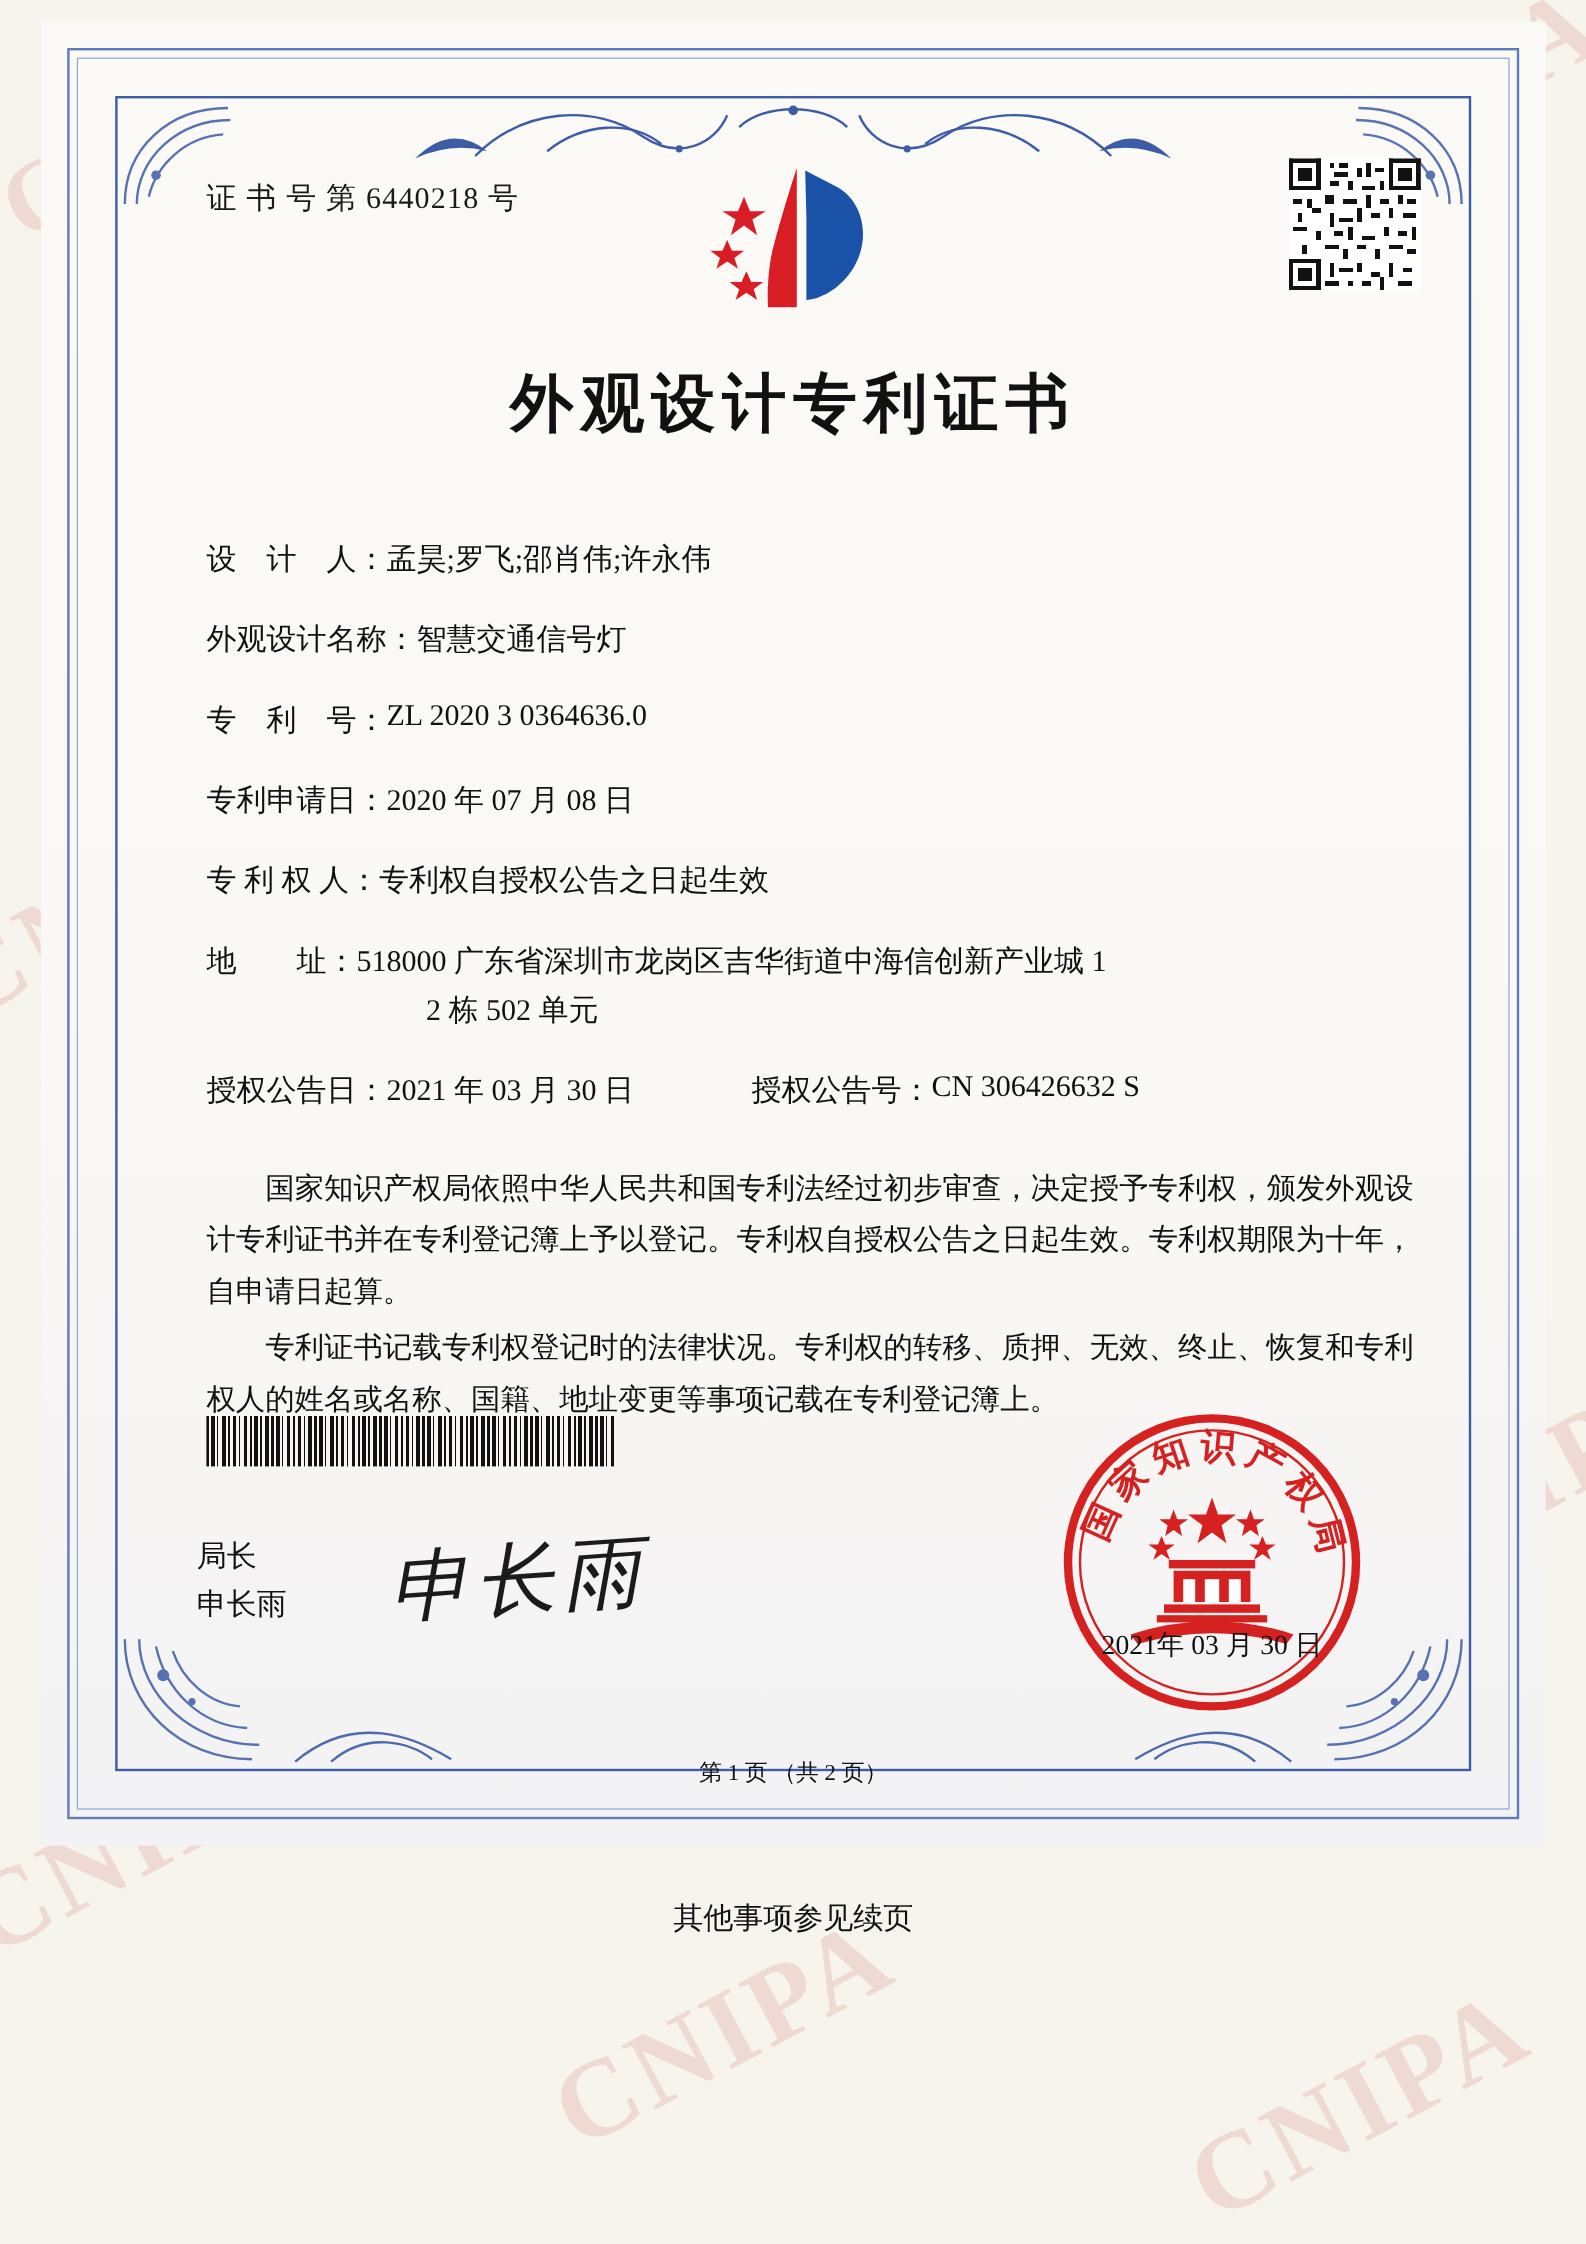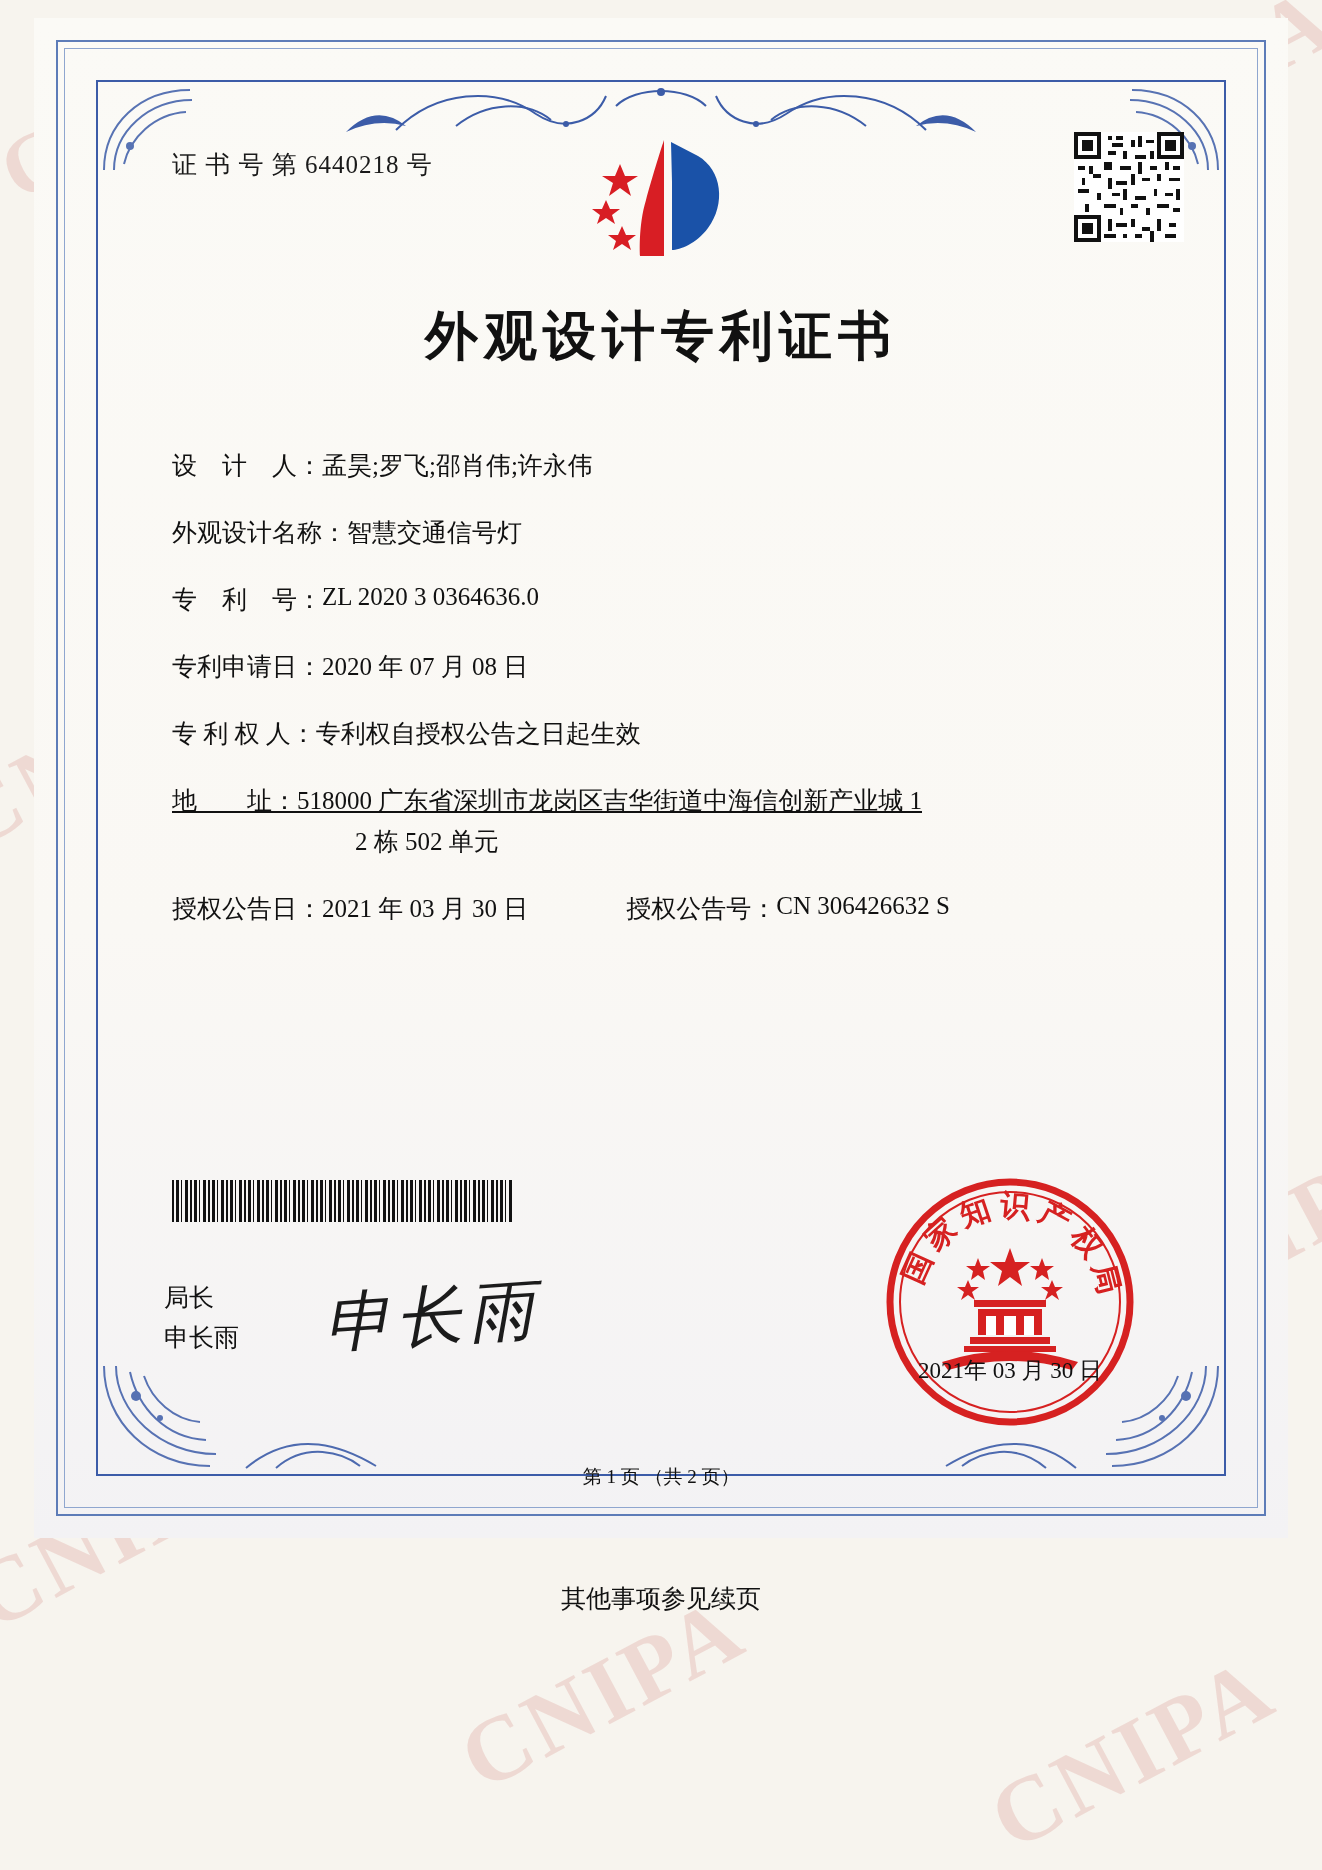--- a/index.html
+++ b/index.html
@@ -83,21 +83,21 @@
     letter-spacing:6px;
     color:#111;
     margin-top:120px;
     font-family:Liberation Serif, serif;
   }
 
   .fields{margin-top:76px;margin-left:42px;font-size:25px;color:#111;}
   .row{margin-bottom:34px;display:flex;align-items:flex-start;}
   .lbl{white-space:pre;}
   .val{}
-  .row-wide{display:flex;text-decoration:underline;}
+  .row-wide{display:flex;}
   .addr-second{margin-left:183px;margin-top:8px;}
   .row-two{display:flex;margin-bottom:34px;}
   .gap{width:98px;}
 
   .para{
     margin-top:44px;margin-left:42px;margin-right:14px;
     font-size:24.5px;line-height:43px;color:#111;text-align:justify;
   }
   .para p{margin:0 0 4px 0;text-indent:2em;}
 
@@ -366,20 +366,24 @@
       <div class="row-two">
         <span class="lbl">授权公告日：</span>
         <span class="val">2021 年 03 月 30 日</span>
         <span class="gap"></span>
         <span class="lbl">授权公告号：</span>
         <span class="val">CN 306426632 S</span>
       </div>
 
     </div>
 
+    <div class="para">
+      <p>国家知识产权局依照中华人民共和国专利法经过初步审查，决定授予专利权，颁发外观设计专利证书并在专利登记簿上予以登记。专利权自授权公告之日起生效。专利权期限为十年，自申请日起算。</p>
+      <p>专利证书记载专利权登记时的法律状况。专利权的转移、质押、无效、终止、恢复和专利权人的姓名或名称、国籍、地址变更等事项记载在专利登记簿上。</p>
+    </div>
   </div>
 
   <div class="barcode"></div>
 
   <div class="sig-block">
     <div>局长</div>
     <div>申长雨</div>
   </div>
   <div class="sig-hand">申长雨</div>
 

